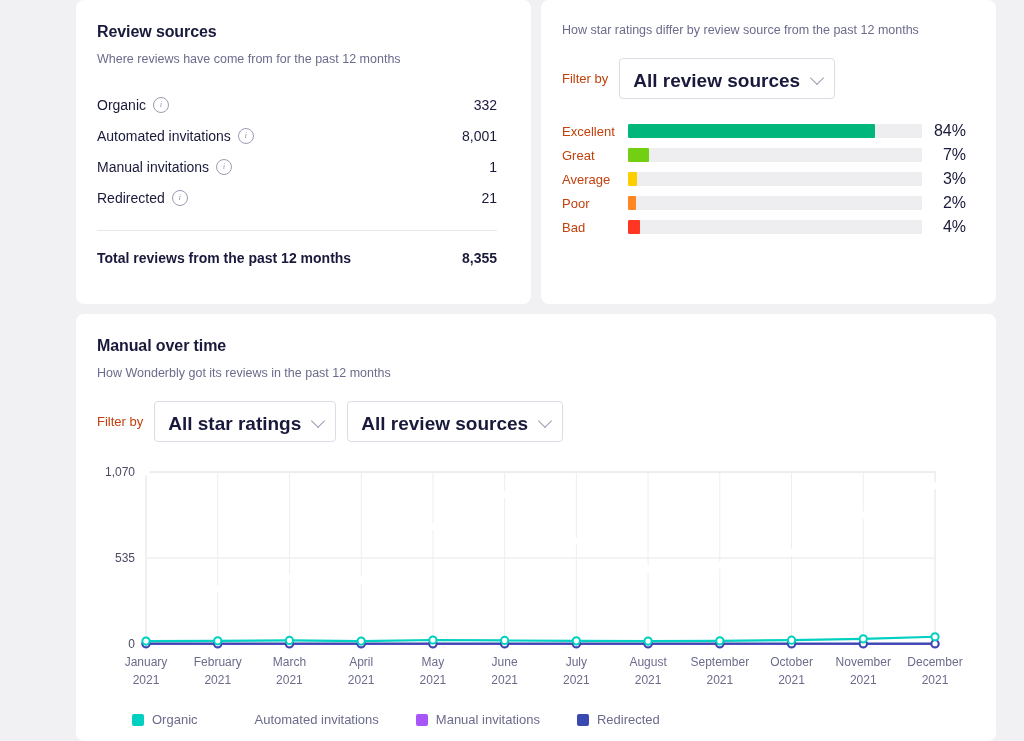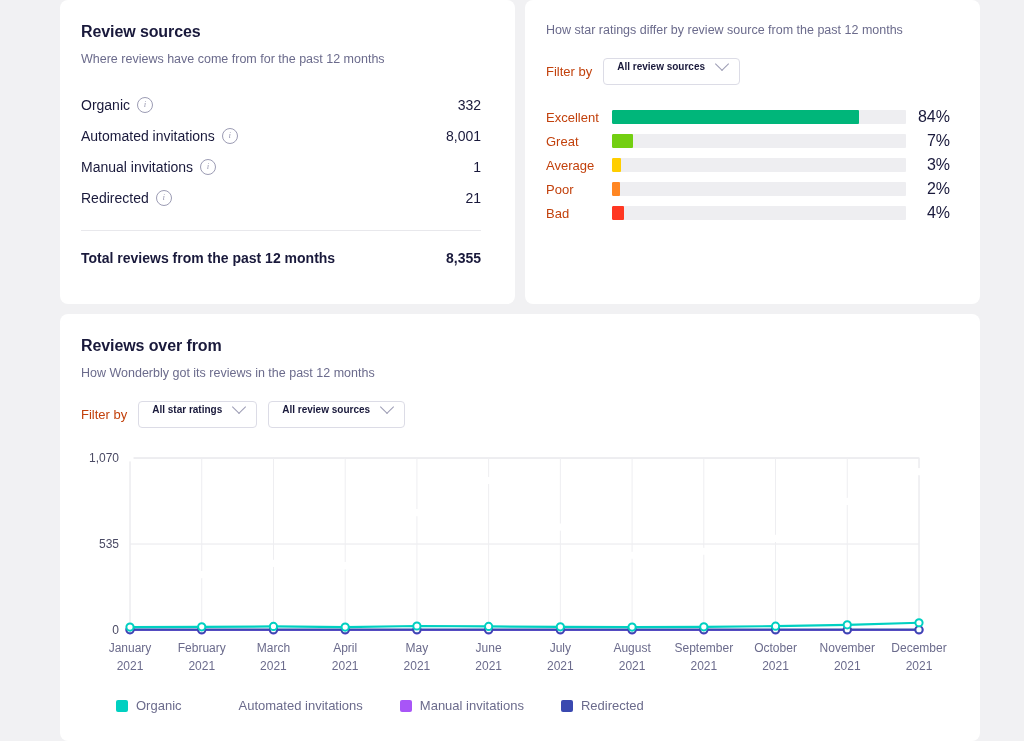--- a/index.html
+++ b/index.html
@@ -20,20 +20,21 @@
     width: 1024px;
     height: 741px;
     box-sizing: border-box;
     padding: 0;
   }
   .card {
     position: absolute;
     background: #ffffff;
     border-radius: 8px;
     box-sizing: border-box;
+    margin-left: 16px;
   }
   #card-review-sources {
     left: 60px;
     top: 0px;
     width: 455px;
     height: 304px;
     padding: 22px 34px 0 21px;
   }
   #card-star-distribution {
     left: 525px;
@@ -133,22 +134,22 @@
     font-size: 13px;
     color: #c2410c;
   }
   .select-box {
     display: inline-flex;
     align-items: center;
     gap: 12px;
     background: #ffffff;
     border: 1px solid #dcdce6;
     border-radius: 4px;
-    padding: 0 12px 9px 13px;
-    font-size: 10px;
+    padding: 14px 12px 9px 13px;
+    font-size: 19px;
     font-weight: bold;
     color: #19193b;
     cursor: pointer;
     white-space: nowrap;
     line-height: 16px;
   }
   .chevron {
     display: inline-block;
     width: 9px;
     height: 9px;
@@ -332,21 +333,21 @@
           <span class="star-name">Bad</span>
           <div class="star-track">
             <div class="star-fill" style="width: 4%; background: rgb(255, 55, 34);"></div>
           </div>
           <span class="star-pct">4%</span>
         </div>
       </div>
   </section>
 
   <section class="card" id="card-reviews-over-time">
-    <h2 class="card-title">Reviews over from</h2>
+    <h2 class="card-title">Manual over time</h2>
     <p class="card-subtitle">How Wonderbly got its reviews in the past 12 months</p>
 
     <div class="filter-bar">
       <span class="filter-label">Filter by</span>
       <div class="select-box">
         <span>All star ratings</span>
         <span class="chevron"></span>
       </div>
       <div class="select-box">
         <span>All review sources</span>

